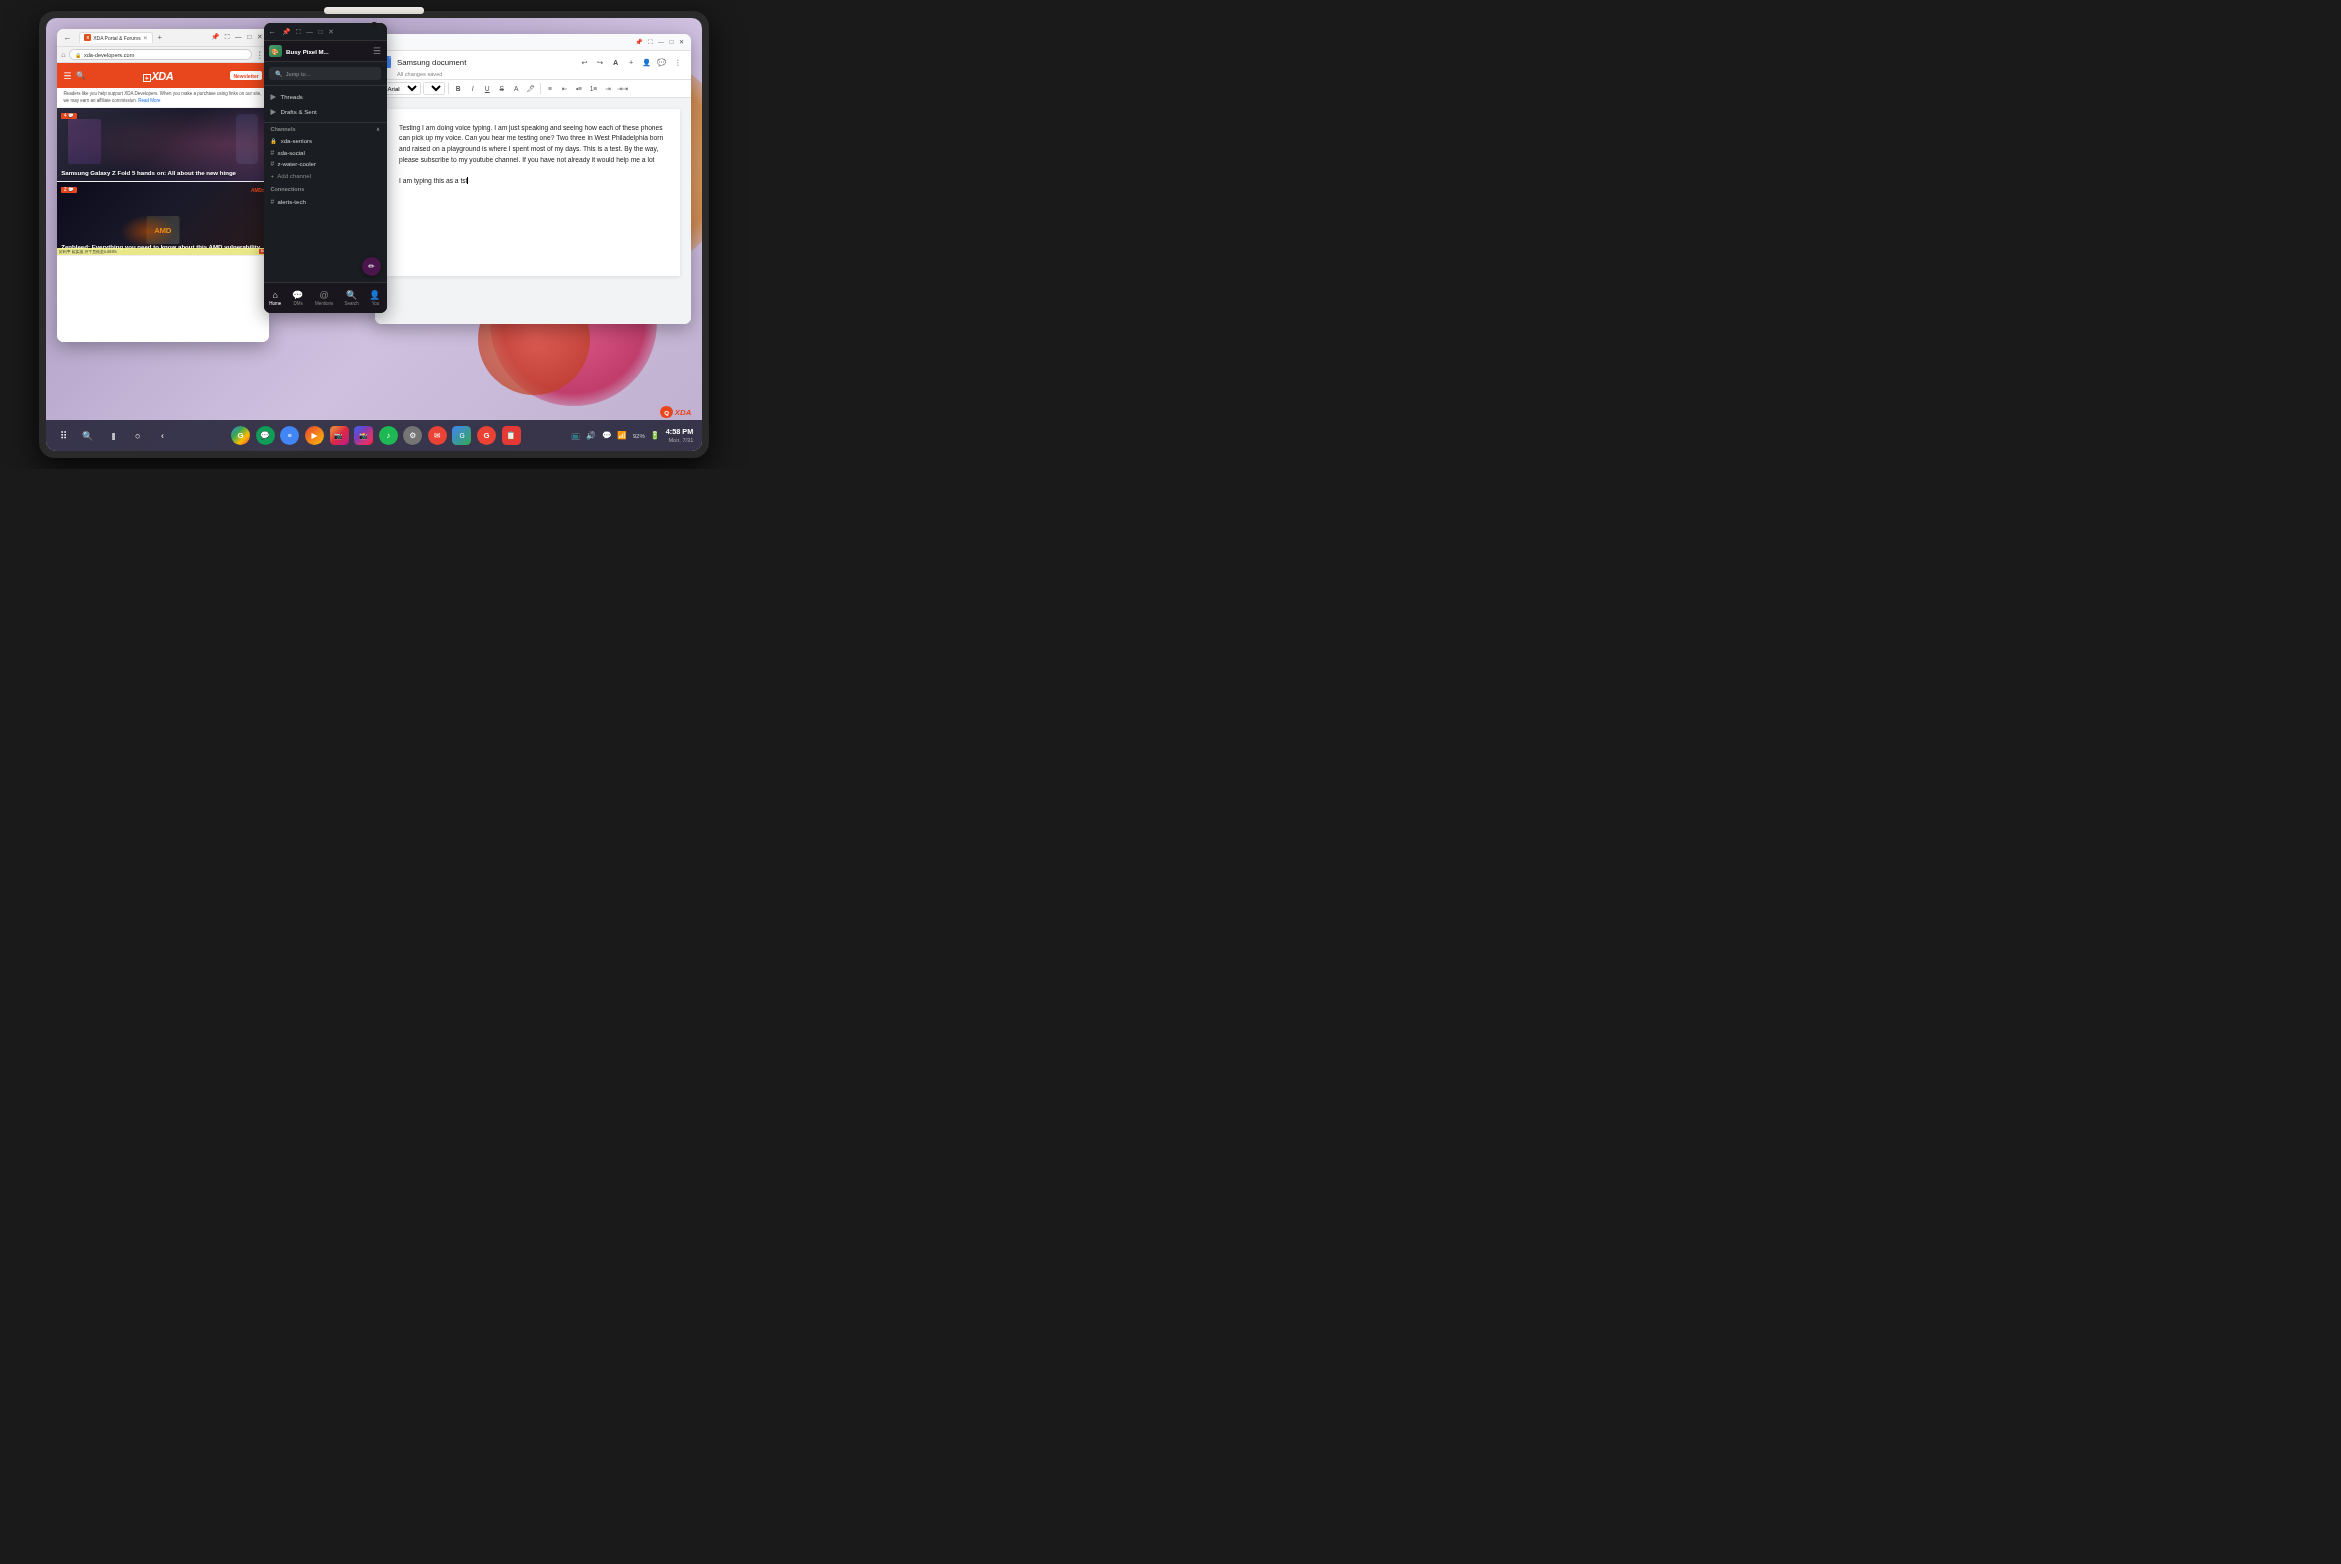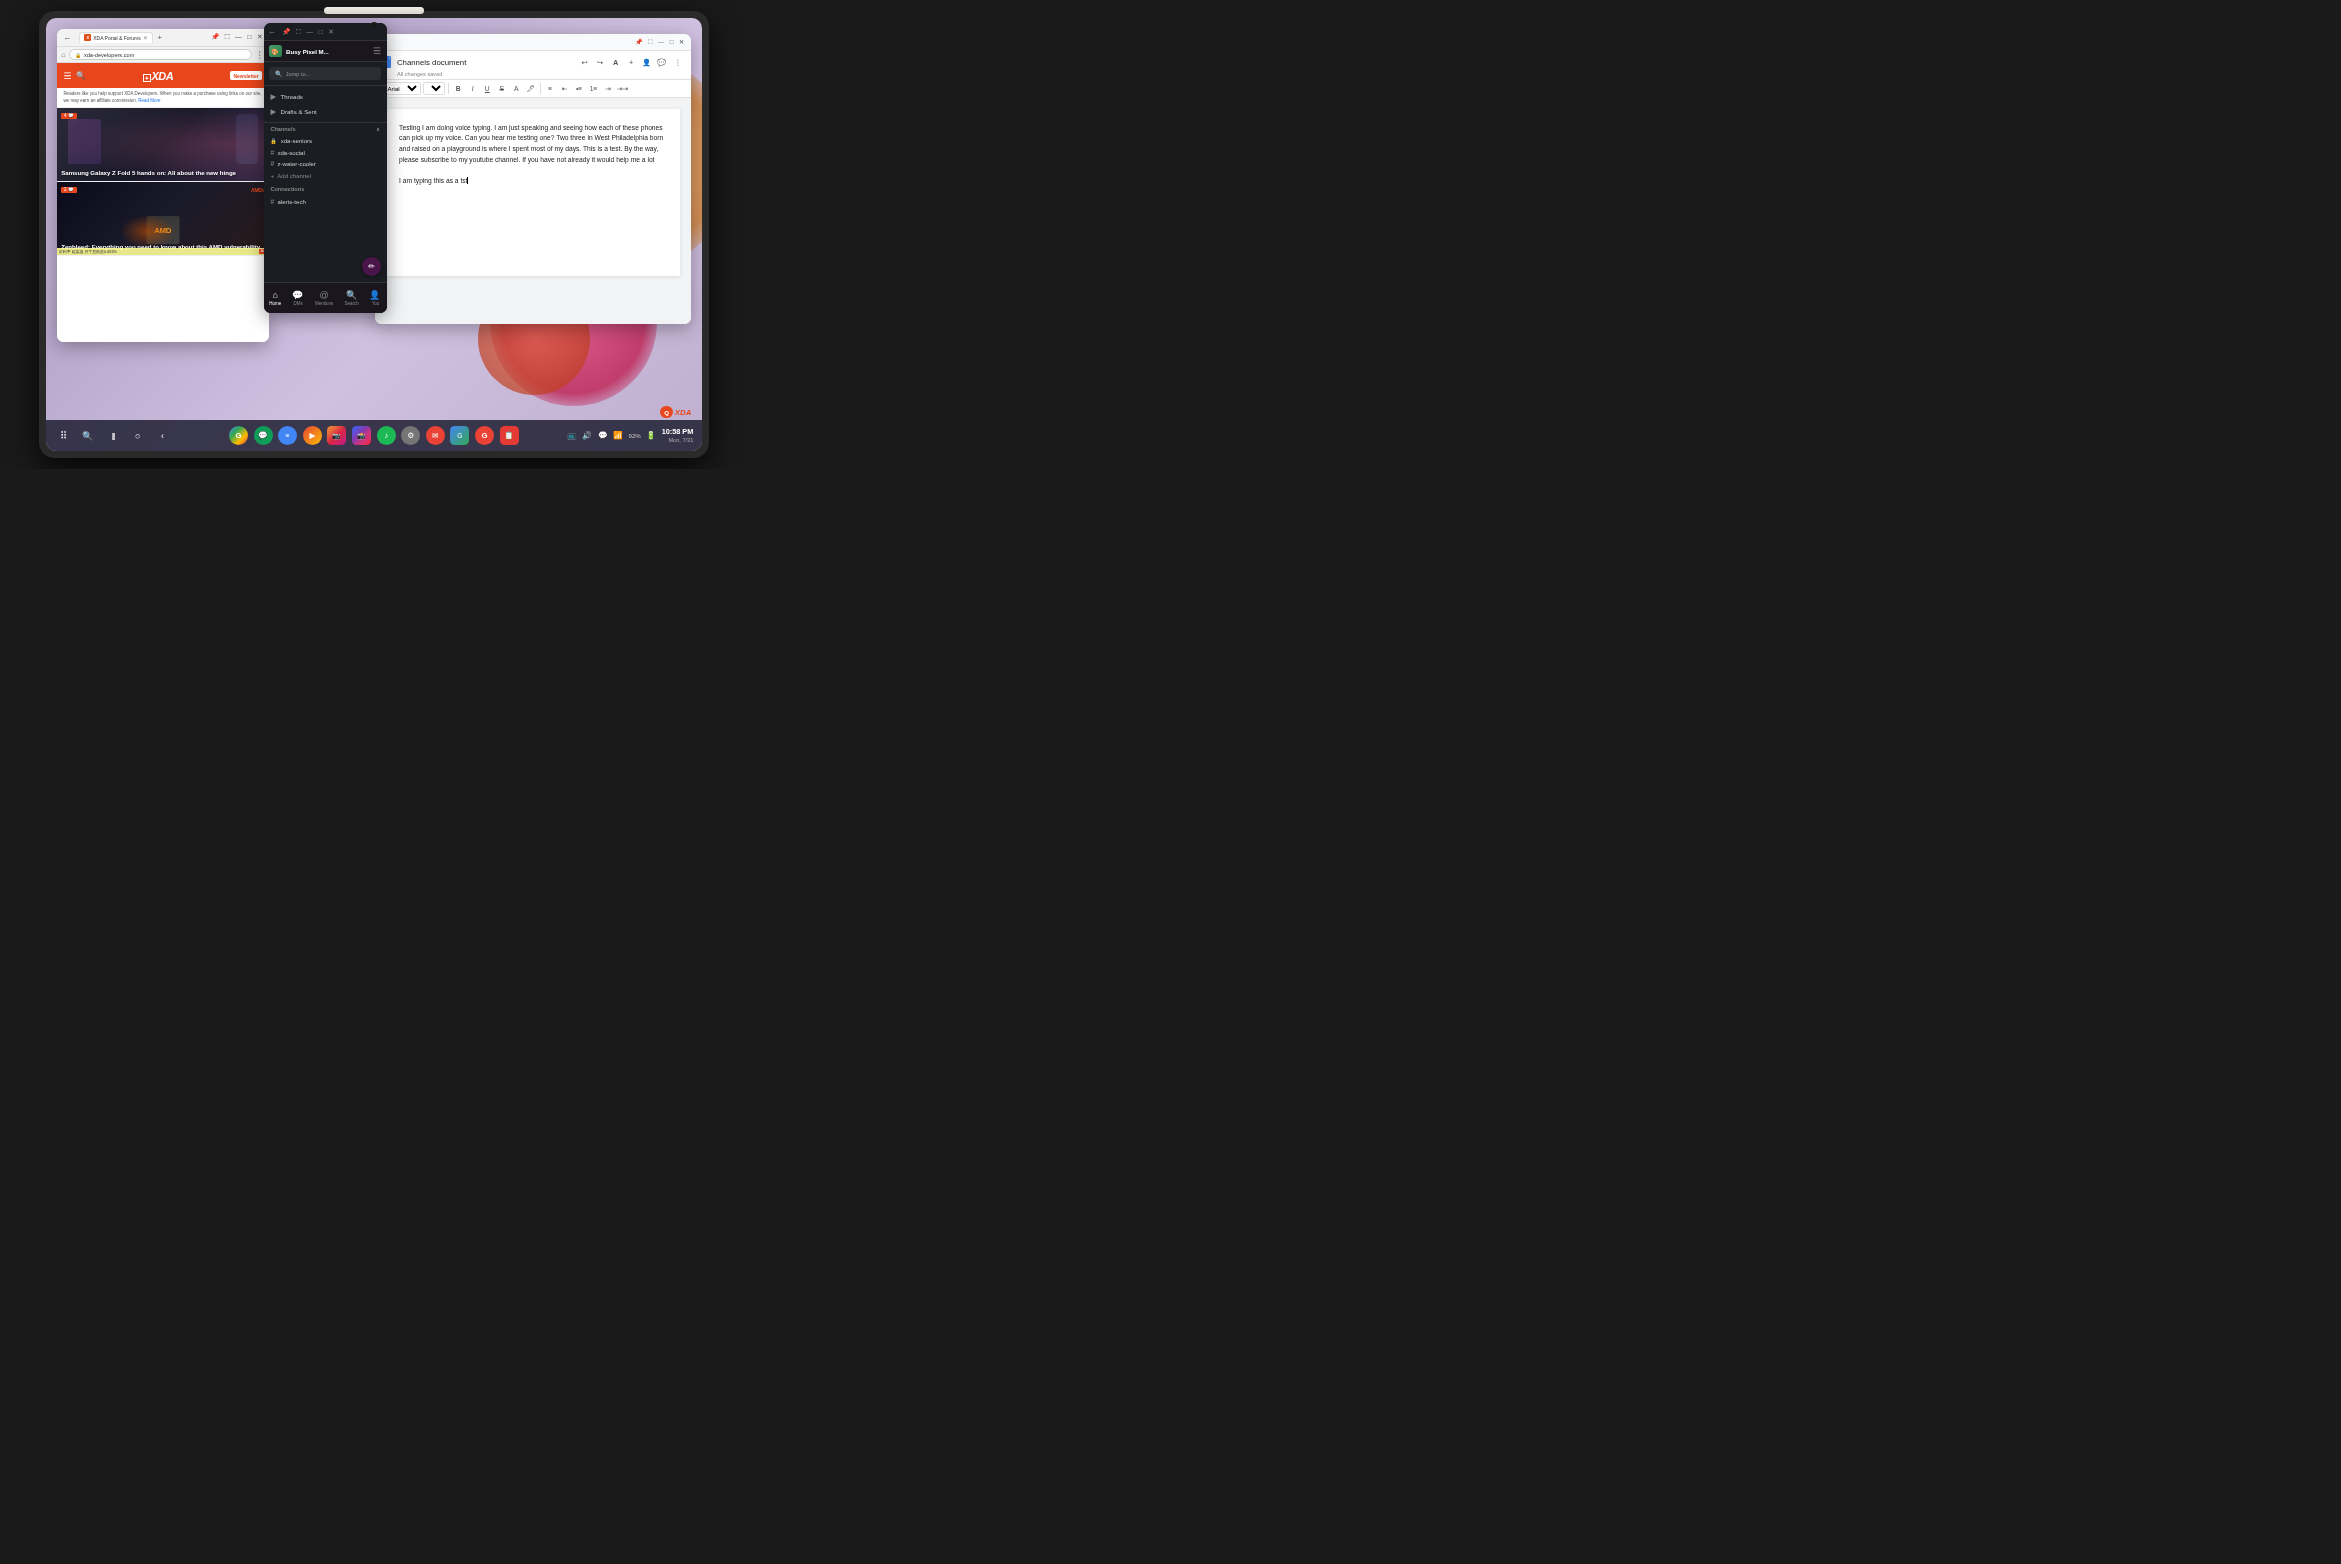--- a/index.html
+++ b/index.html
@@ -1131,21 +1131,21 @@
             <span class="window-ctrl-btn" style="font-size:6.1px; color:#555;">⛶</span>
             <span class="window-ctrl-btn" style="font-size:6.1px; color:#555;">—</span>
             <span class="window-ctrl-btn" style="font-size:6.1px; color:#555;">□</span>
             <span class="window-ctrl-btn" style="font-size:6.1px; color:#555;">✕</span>
           </div>
         </div>
 
         <div class="docs-header">
           <div class="docs-title-row">
             <div class="docs-doc-icon"></div>
-            <span class="docs-title-text">Channels document</span>
+            <span class="docs-title-text">Samsung document</span>
             <div class="docs-toolbar">
               <div class="docs-toolbar-btn">↩</div>
               <div class="docs-toolbar-btn">↪</div>
               <div class="docs-toolbar-btn" style="font-weight:700;">A</div>
               <div class="docs-toolbar-btn">+</div>
               <div class="docs-toolbar-btn">👤</div>
               <div class="docs-toolbar-btn">💬</div>
               <div class="docs-toolbar-btn">⋮</div>
             </div>
           </div>
@@ -1243,21 +1243,21 @@
       </div>
 
       <div class="dock-right">
         <span style="font-size:7.8px; color:#ccc;">📺</span>
         <span style="font-size:7.8px; color:#ccc;">🔊</span>
         <span style="font-size:7.8px; color:#ccc;">💬</span>
         <span style="font-size:7.8px; color:#ccc;">📶</span>
         <span style="color:#ccc; font-size:6.1px;">92%</span>
         <span style="font-size:7.8px; color:#ccc;">🔋</span>
         <div class="dock-time">
-          <div>10:58 PM</div>
+          <div>4:58 PM</div>
           <div style="font-size:5.6px; font-weight:400; color:#aaa;">Mon, 7/31</div>
         </div>
       </div>
     </div>
 
   </div>
 </div>
 
 
 </body></html>

